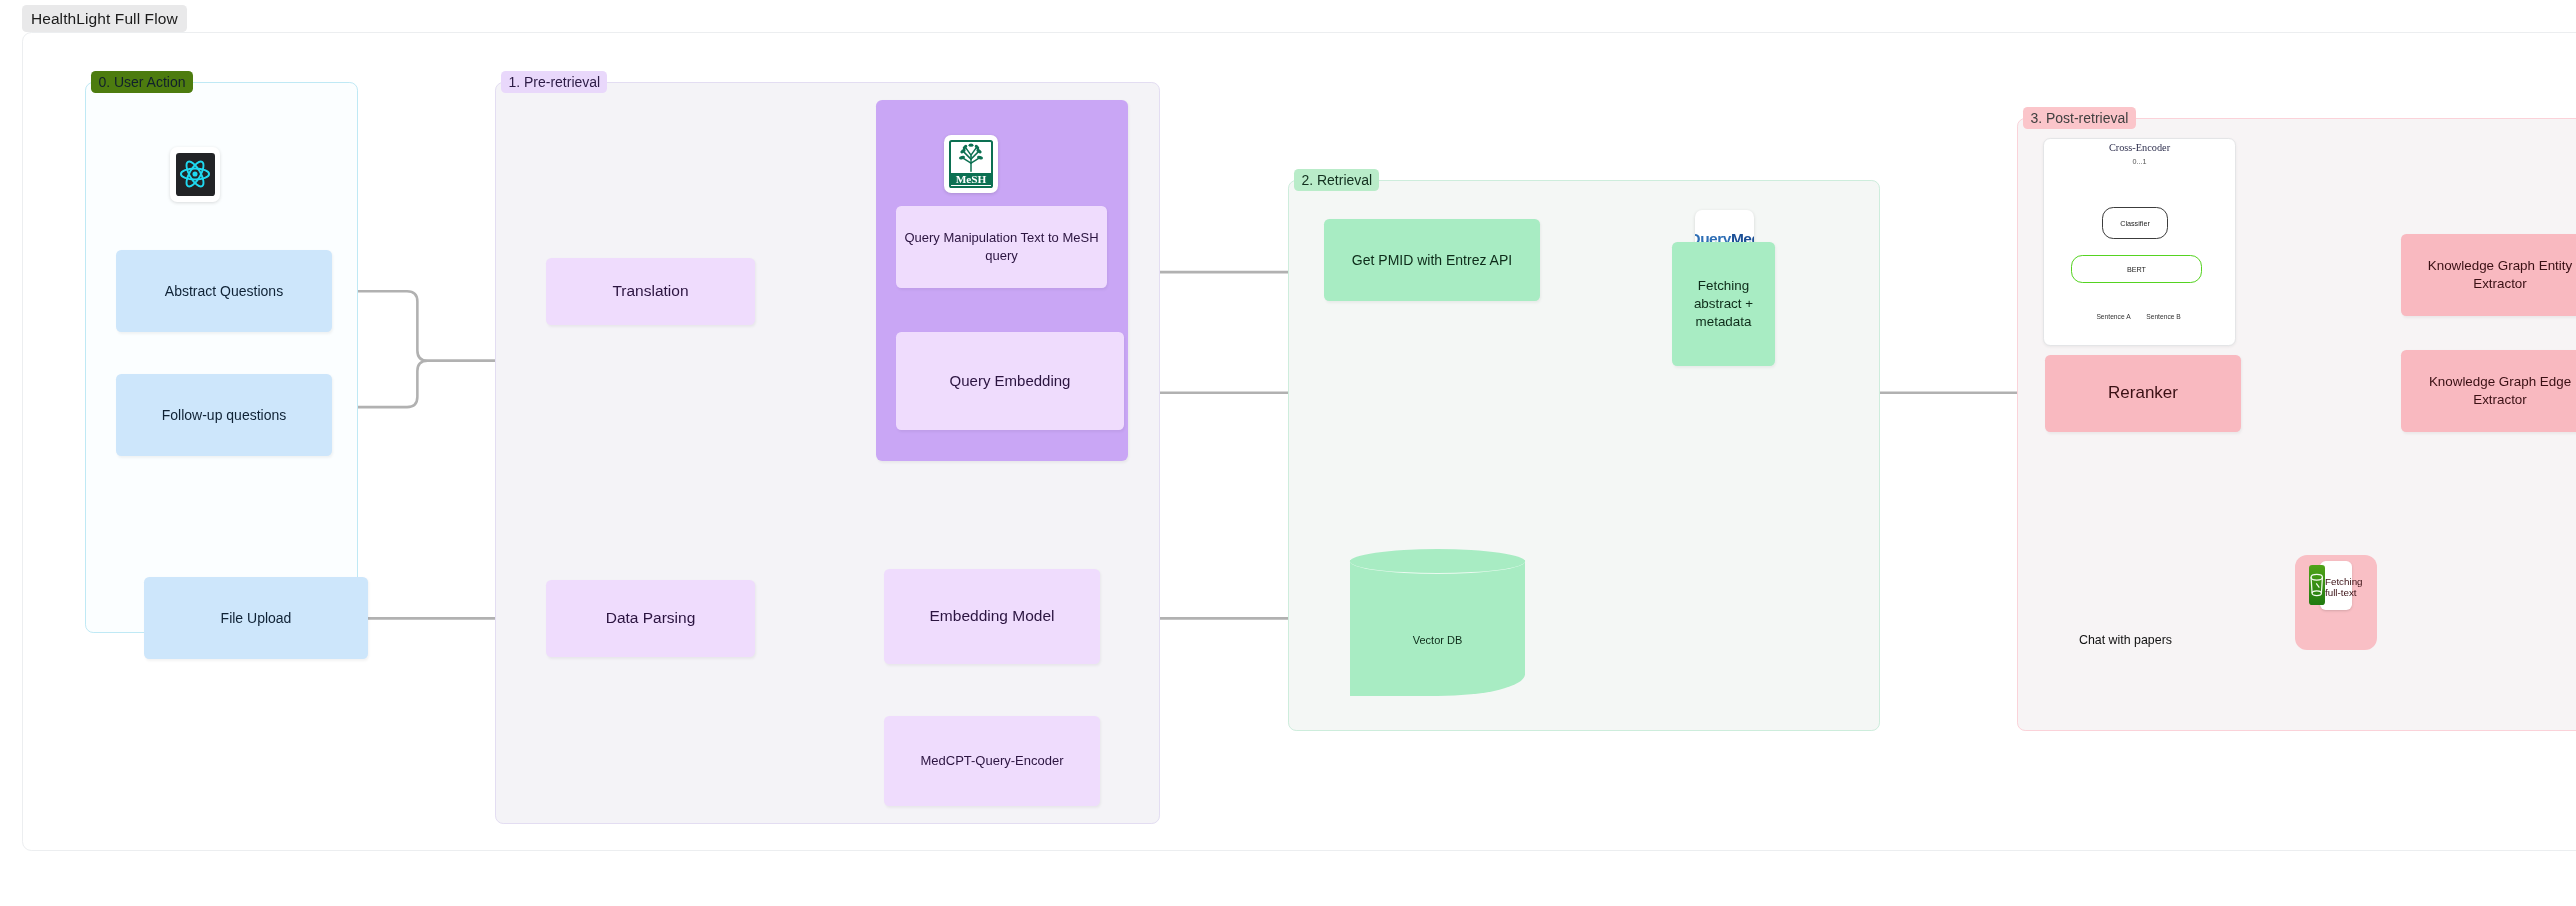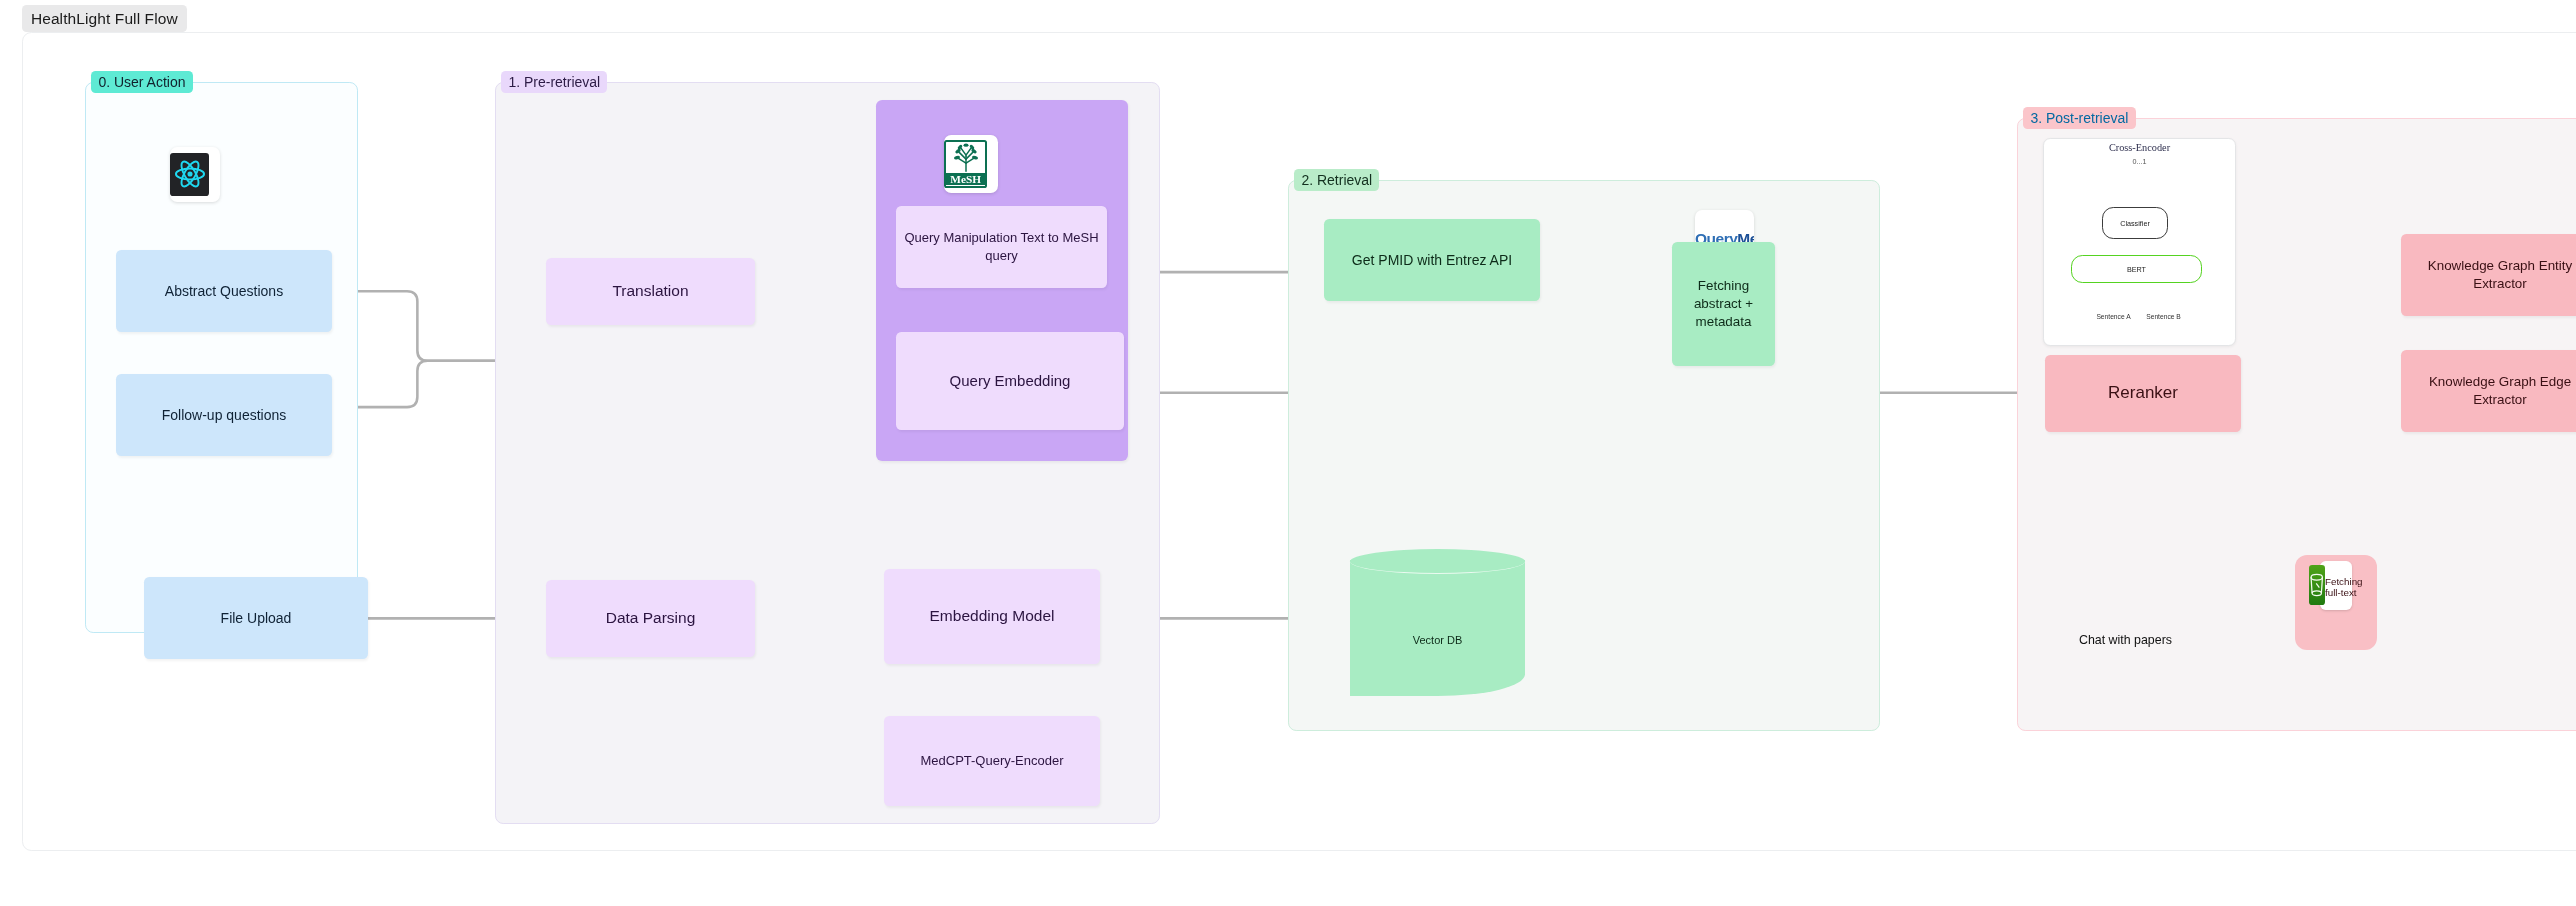--- a/index.html
+++ b/index.html
@@ -23,53 +23,53 @@
 
   
   .group{position:absolute;box-sizing:border-box;border-radius:8.2px;}
   .group-label{
     position:absolute;top:-12.4px;left:5.2px;
     font-size:14px;padding:3.1px 7.2px;border-radius:4.6px;white-space:nowrap;
   }
 
   .g-user{left:85px;top:82px;width:273px;height:551px;
     background:#fbfeff;border:1px solid #bfe9f5;}
-  .g-user .group-label{background:#5eead4;color:#11202c;}
+  .g-user .group-label{background:#4d7c0f;color:#11202c;}
 
   .g-pre{left:495px;top:82px;width:665px;height:742px;
     background:#f4f3f7;border:1px solid #e3ddf2;}
   .g-pre .group-label{background:#e9d8fb;color:#2c1b45;}
 
   .g-ret{left:1288px;top:180px;width:592px;height:551px;
     background:#f4f7f5;border:1px solid #cdeddc;}
   .g-ret .group-label{background:#b9ecc9;color:#13301f;}
 
   .g-post{left:2017px;top:118px;width:659px;height:613px;
     background:#f7f4f5;border:1px solid #fbd2d9;}
-  .g-post .group-label{background:#fbc5ca;color:#0369a1;}
+  .g-post .group-label{background:#fbc5ca;color:#404040;}
 
   
   .node{
     position:absolute;box-sizing:border-box;display:flex;
     align-items:center;justify-content:center;text-align:center;
     border-radius:5.2px;line-height:1.35;padding:2.1px 5.2px;
     font-size:14px;
     box-shadow:1px 1.5px 2.6px rgba(0,0,0,.05);
   }
   .n-blue{background:#cde6fb;color:#0f2235;}
   .n-purple{background:#efdcfd;color:#2b1440;}
   .n-purple-deep{background:#c9a6f5;}
   .n-green{background:#a8ecc3;color:#0d2b19;}
   .n-red{background:#f9b9c0;color:#3a1014;}
 
   
   .logo-tile{
     position:absolute;background:#fff;border-radius:7.2px;
     box-shadow:0 1px 3.6px rgba(0,0,0,.14);
-    display:flex;align-items:center;justify-content:flex-start;overflow:hidden;
+    display:flex;align-items:center;justify-content:center;overflow:hidden;
   }
   .react-inner{width:78%;height:78%;background:#222326;border-radius:3.1px;
     display:flex;align-items:center;justify-content:center;}
   .mesh-inner{width:80%;height:84%;background:#fff;border:2.6px solid #0c7052;
     border-radius:2.6px;display:flex;flex-direction:column;
     align-items:center;justify-content:flex-end;padding-bottom:1px;box-sizing:border-box;}
   .mesh-word{font-family:"Liberation Serif",serif;font-weight:bold;color:#0c7052;font-size:11.3px;
     background:#0c7052;color:#fff;width:100%;text-align:center;line-height:1.1;}
   .pm-word{font-family:"Liberation Sans",sans-serif;font-weight:bold;font-size:15.5px;color:#2f6fb5;letter-spacing:-0.5px;}
   .pm-word i{font-style:normal;color:#1b4f96;}

